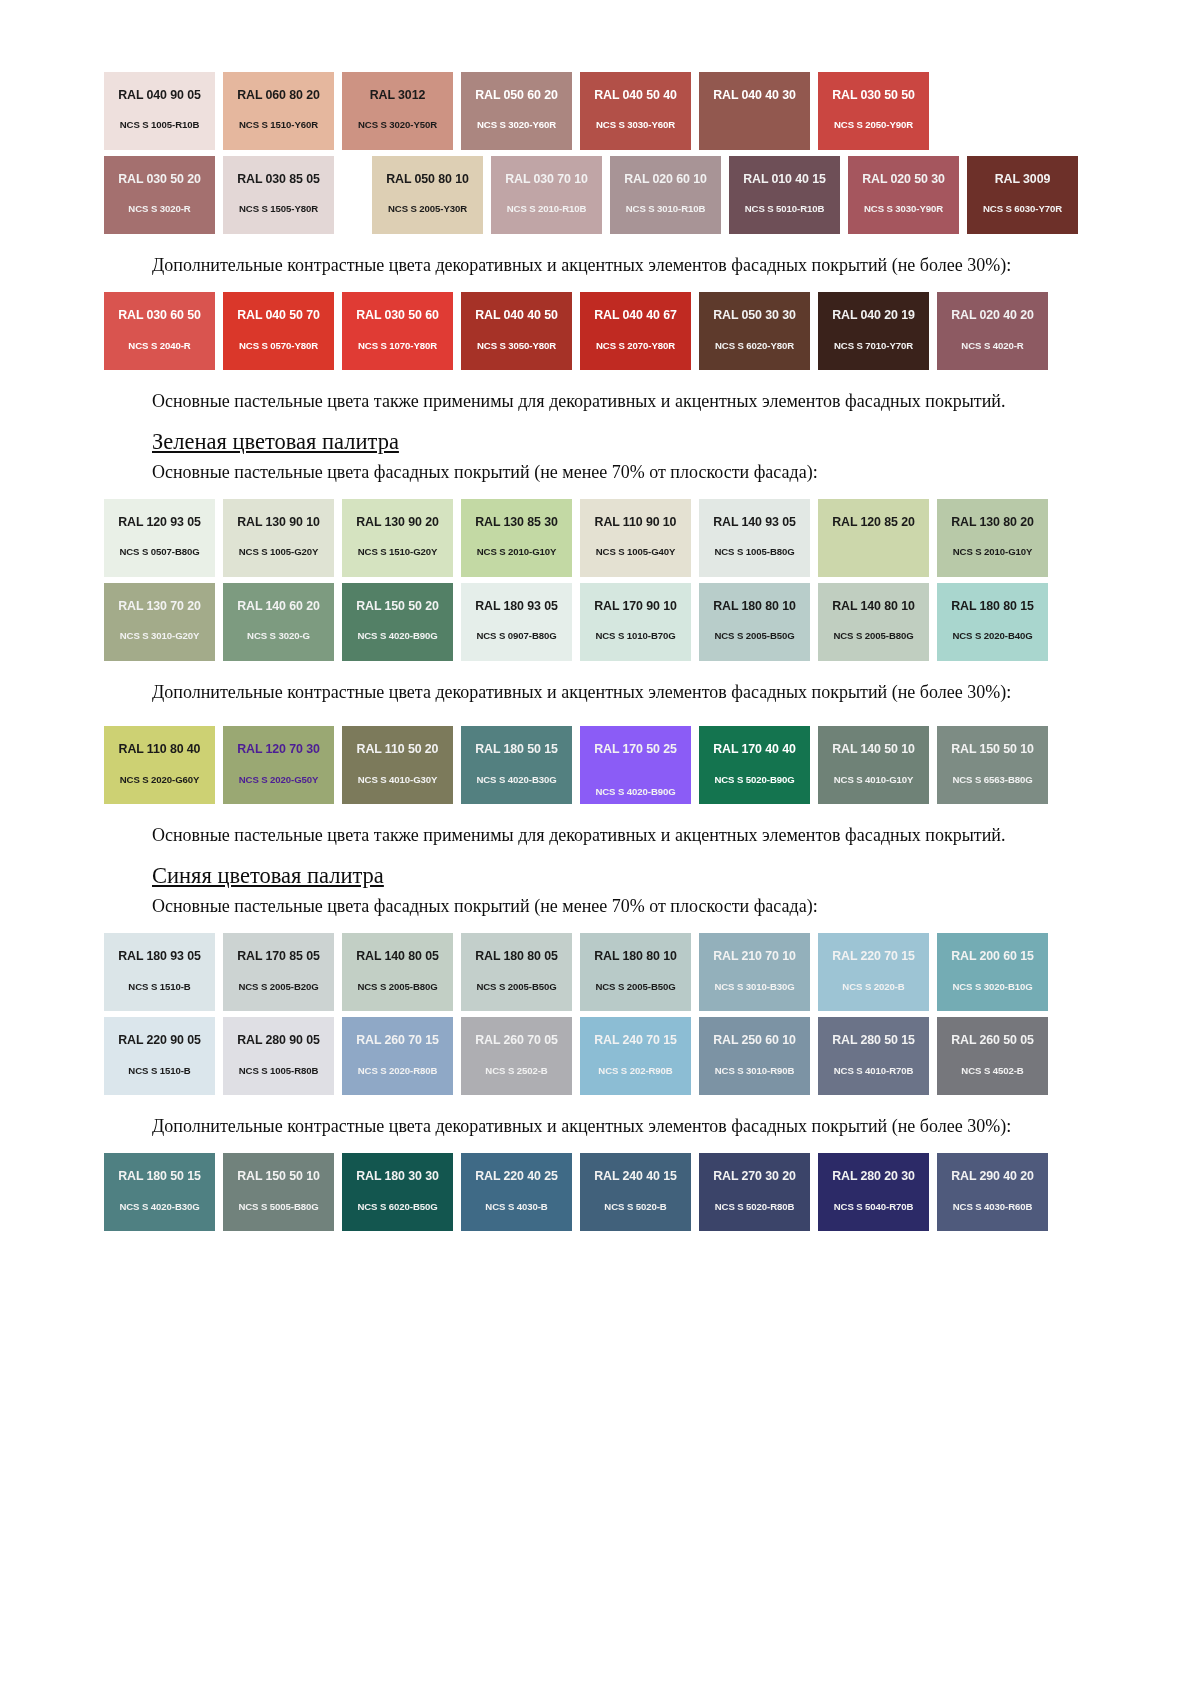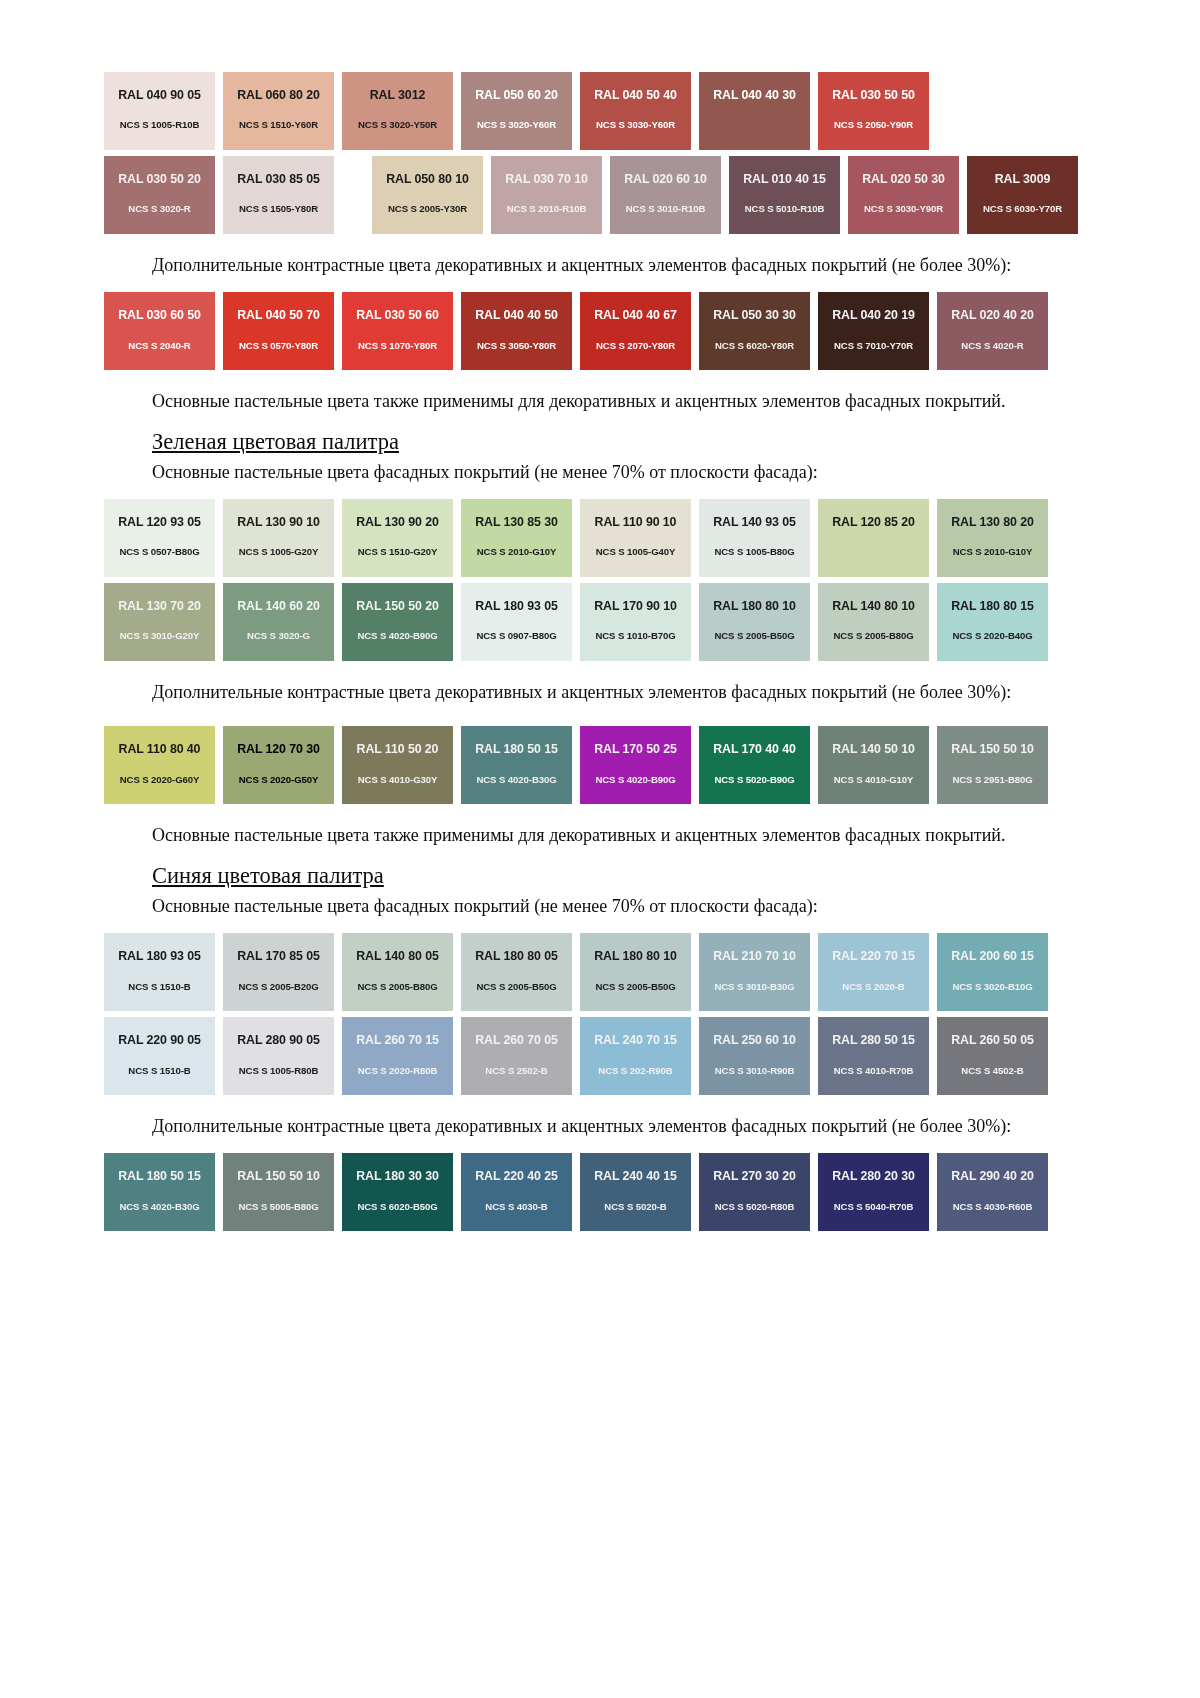--- a/index.html
+++ b/index.html
@@ -283,47 +283,47 @@
   </div>
 
   <p class="body-text para-gap-top">Дополнительные контрастные цвета декоративных и акцентных элементов фасадных покрытий (не более 30%):</p>
 
   <div class="grid-block" style="margin-top:21px;">
     <div class="swatch-row">
         <div class="swatch" style="background: rgb(205, 209, 115); color: rgb(26, 26, 26);">
           <div class="ral">RAL 110 80 40</div>
           <div class="ncs">NCS S 2020-G60Y</div>
         </div>
-        <div class="swatch" style="background: rgb(154, 168, 115); color: #000000;">
+        <div class="swatch" style="background: rgb(154, 168, 115); color: #4c1d95;">
           <div class="ral">RAL 120 70 30</div>
           <div class="ncs">NCS S 2020-G50Y</div>
         </div>
         <div class="swatch" style="background: rgb(124, 122, 91); color: rgb(242, 242, 242);">
           <div class="ral">RAL 110 50 20</div>
           <div class="ncs">NCS S 4010-G30Y</div>
         </div>
         <div class="swatch" style="background: rgb(83, 128, 128); color: rgb(242, 242, 242);">
           <div class="ral">RAL 180 50 15</div>
           <div class="ncs">NCS S 4020-B30G</div>
         </div>
-        <div class="swatch" style="background: #a21caf; color: rgb(242, 242, 242);">
+        <div class="swatch" style="background: #8b5cf6; color: rgb(242, 242, 242); gap: 12px;">
           <div class="ral">RAL 170 50 25</div>
           <div class="ncs">NCS S 4020-B90G</div>
         </div>
         <div class="swatch" style="background: rgb(20, 116, 79); color: rgb(255, 255, 255);">
           <div class="ral">RAL 170 40 40</div>
           <div class="ncs">NCS S 5020-B90G</div>
         </div>
         <div class="swatch" style="background: rgb(111, 130, 119); color: rgb(242, 242, 242);">
           <div class="ral">RAL 140 50 10</div>
           <div class="ncs">NCS S 4010-G10Y</div>
         </div>
         <div class="swatch" style="background: rgb(125, 140, 132); color: rgb(242, 242, 242);">
           <div class="ral">RAL 150 50 10</div>
-          <div class="ncs">NCS S 2951-B80G</div>
+          <div class="ncs">NCS S 6563-B80G</div>
         </div>
       </div>
   </div>
 
   <p class="body-text para-gap-top">Основные пастельные цвета также применимы для декоративных и акцентных элементов фасадных покрытий.</p>
 
   <h3 class="palette-heading">
     <span class="u">Синяя цветовая палитра</span>
   </h3>
 

